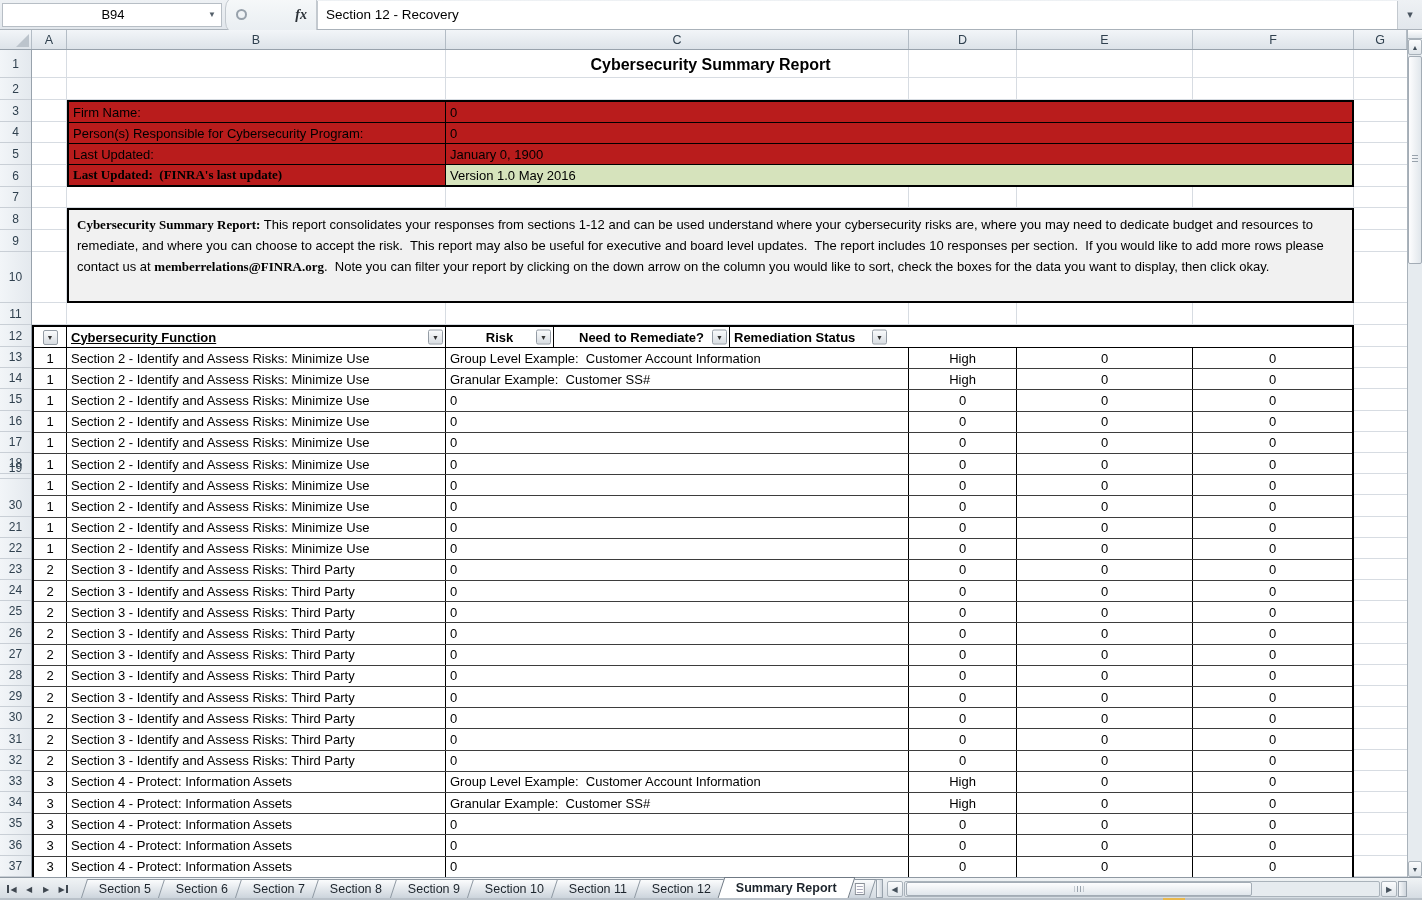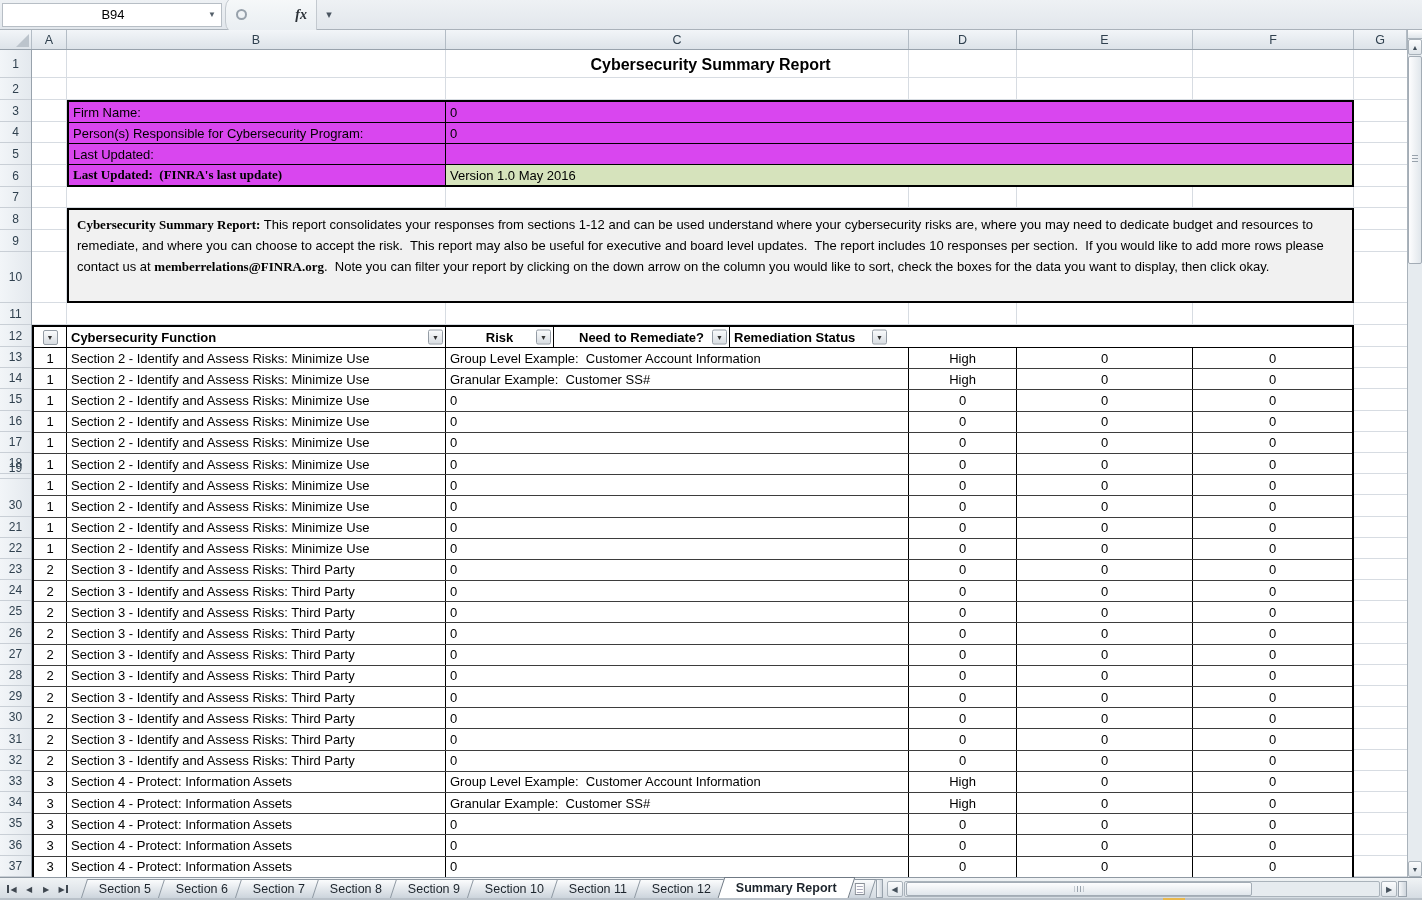--- a/index.html
+++ b/index.html
@@ -41,21 +41,21 @@
     border-bottom:1px solid #c9cfd6; }
 
   #canvas { position:absolute; left:32px; top:0; width:1375px; height:827px; }
   .vline { position:absolute; top:0; bottom:0; width:1px; background:#d7dce2; z-index:1; }
   .hline { position:absolute; left:0; right:0; height:1px; background:#d7dce2; z-index:1; }
 
   #sheet-title { position:absolute; left:35px; top:0; width:1287px; height:28px; line-height:30px;
     text-align:center; font-weight:bold; font-size:16px; z-index:2; }
 
   #info-box { position:absolute; left:35px; top:50px; width:1287px; height:87px; border:2px solid #000;
-    background:#d946ef; display:flex; flex-direction:column; z-index:2; }
+    background:#b91c1c; display:flex; flex-direction:column; z-index:2; }
   .info-row { flex:1; display:flex; border-bottom:1px solid #000; min-height:0; }
   .info-row:last-child { border-bottom:none; }
   .info-label { width:377px; border-right:1px solid #000; padding-left:4px; display:flex; align-items:center;
     font-size:13px; white-space:pre; overflow:hidden; }
   .info-value { flex:1; padding-left:4px; display:flex; align-items:center; font-size:13px; white-space:pre; overflow:hidden; }
   .b { font-weight:bold;font-family:Liberation Serif, serif; }
 
   #desc-box { position:absolute; left:35px; top:158px; width:1287px; height:95px; border:2px solid #000;
     background:#f1f1f1; padding:4px 8px; font-size:13px; line-height:21px; white-space:pre-wrap; z-index:2; overflow:hidden; }
 
@@ -127,20 +127,21 @@
 
   <div id="formula-bar">
     <div id="name-box">
       <span class="nb-text">B94</span>
       <span class="nb-arrow">▼</span>
     </div>
     <div id="fb-pill">
       <span id="fb-circle"></span>
       <span id="fx">fx</span>
     </div>
+    <div id="formula-field">Section 12 - Recovery</div>
     <div id="fb-expand">▾</div>
   </div>
 
   <div id="sheet">
     <div id="col-headers">
       <div id="corner-cell">
           <span class="tri"></span>
         </div>
     <div class="colh" style="width: 35px;">A</div>
         <div class="colh" style="width: 379px;">B</div>
@@ -196,31 +197,32 @@
             <div class="info-row">
               <div class="info-label">Firm Name:</div>
               <div class="info-value">0</div>
             </div>
             <div class="info-row">
               <div class="info-label">Person(s) Responsible for Cybersecurity Program:</div>
               <div class="info-value">0</div>
             </div>
             <div class="info-row">
               <div class="info-label">Last Updated:</div>
+              <div class="info-value">January 0, 1900</div>
             </div>
             <div class="info-row">
               <div class="info-label b">Last Updated:  (FINRA's last update)</div>
               <div class="info-value" style="background: rgb(214, 227, 188);">Version 1.0 May 2016</div>
             </div>
           </div>
         <div id="desc-box"><span class="b">Cybersecurity Summary Report:</span><span> This report consolidates your responses from sections 1-12 and can be used understand where your cybersecurity risks are, where you may need to dedicate budget and resources to remediate, and where you can choose to accept the risk.  This report may also be useful for executive and board level updates.  The report includes 10 responses per section.  If you would like to add more rows please contact us at </span><span class="b">memberrelations@FINRA.org</span><span>.  Note you can filter your report by clicking on the down arrow on the column you would like to sort, check the boxes for the data you want to display, then click okay.</span></div>
         <div id="data-table">
           <div class="trow" id="table-header">
               <div class="tc center" style="width: 33px;"><span class="fbtn fbtn-a">▼</span></div>
-              <div class="tc hd left" style="width: 379px;"><span>Cybersecurity Function</span><span class="fbtn">▼</span></div>
+              <div class="tc hd left" style="width: 379px; text-decoration: underline;"><span>Cybersecurity Function</span><span class="fbtn">▼</span></div>
               <div class="tc hd center" style="width: 108px;"><span style="padding-left: 0px;">Risk</span><span class="fbtn">▼</span></div>
               <div class="tc hd center" style="width: 176px;"><span style="padding-left: 0px;">Need to Remediate?</span><span class="fbtn">▼</span></div>
               <div class="tc hd left" style="width: 159px;"><span>Remediation Status</span><span class="fbtn">▼</span></div>
             </div>
           <div id="table-rows">
               <div class="trow drow" style="height: 21.2px;">
                 <div class="tc center" style="width: 33px;">1</div>
                 <div class="tc left" style="width: 379px;">Section 2 - Identify and Assess Risks: Minimize Use</div>
                 <div class="tc left" style="width: 463px;">Group Level Example:  Customer Account Information</div>
                 <div class="tc center" style="width: 108px;">High</div>

